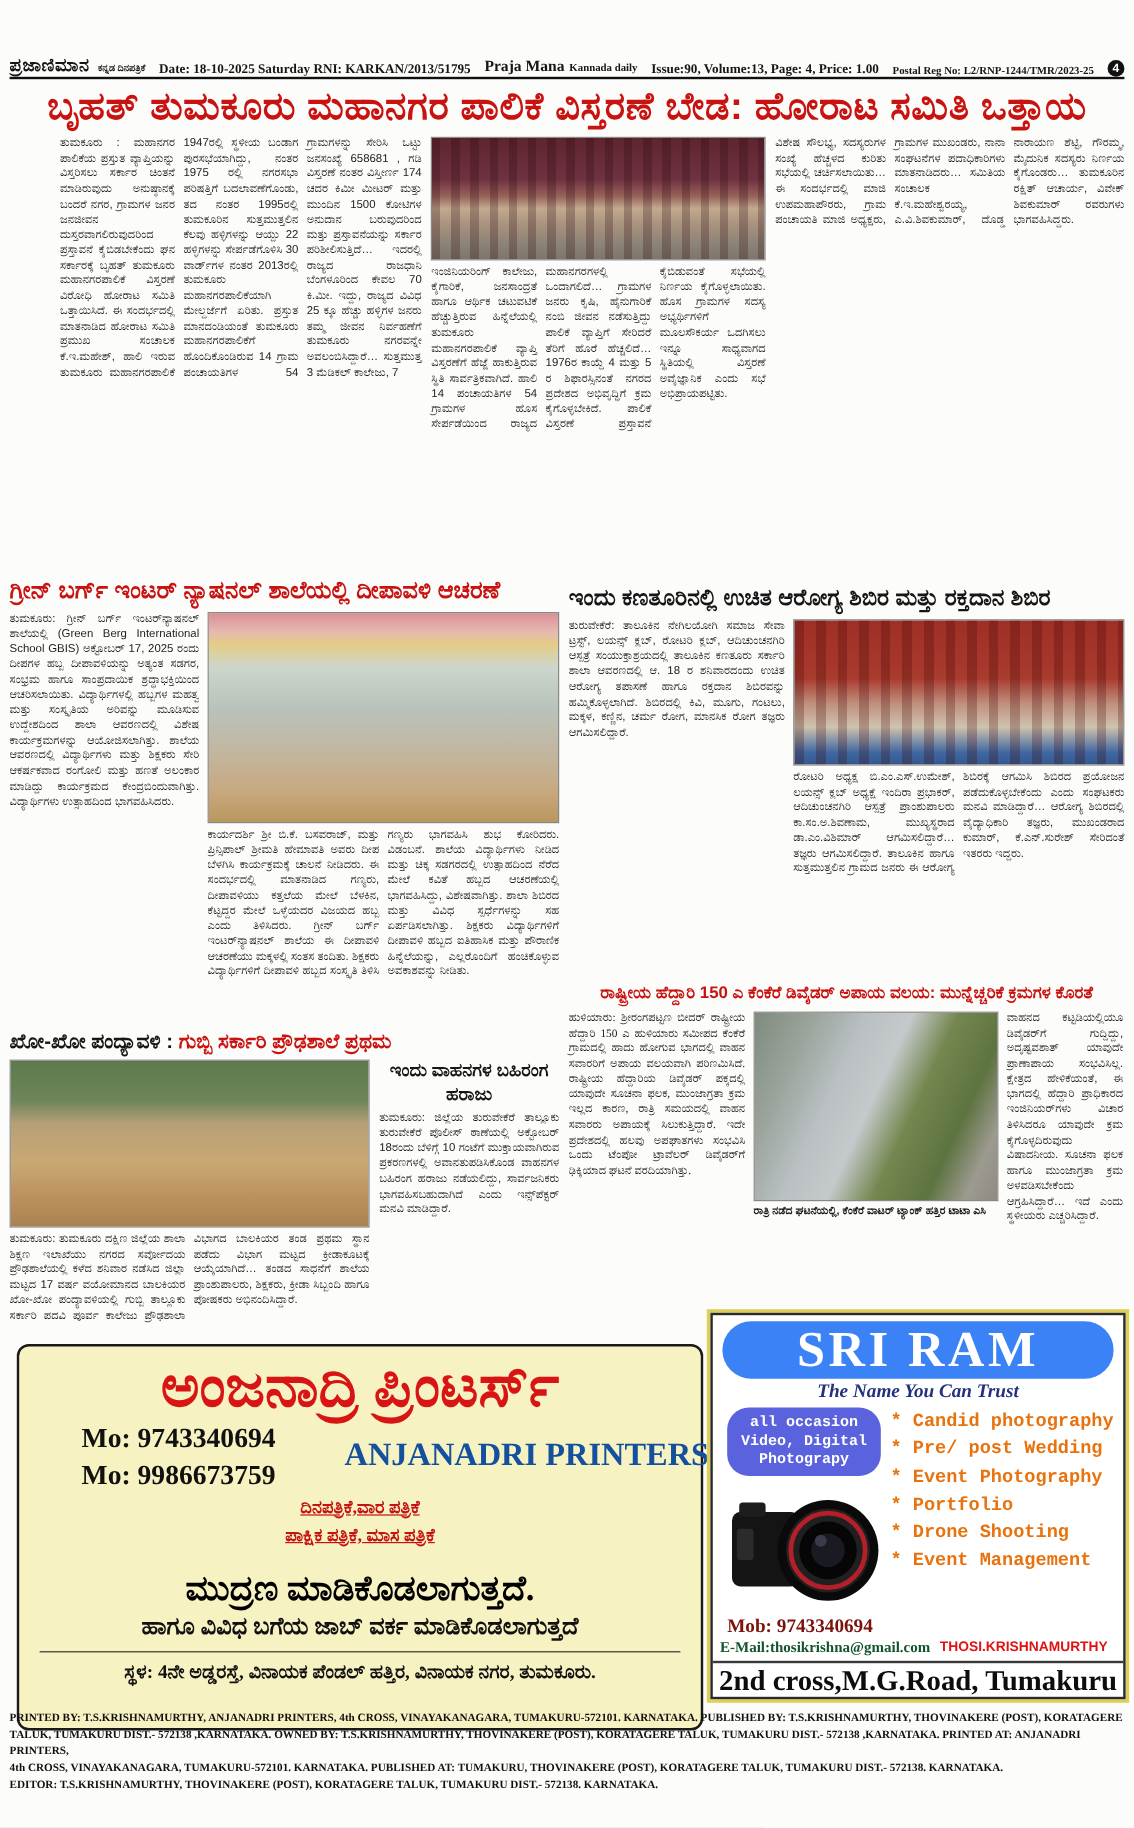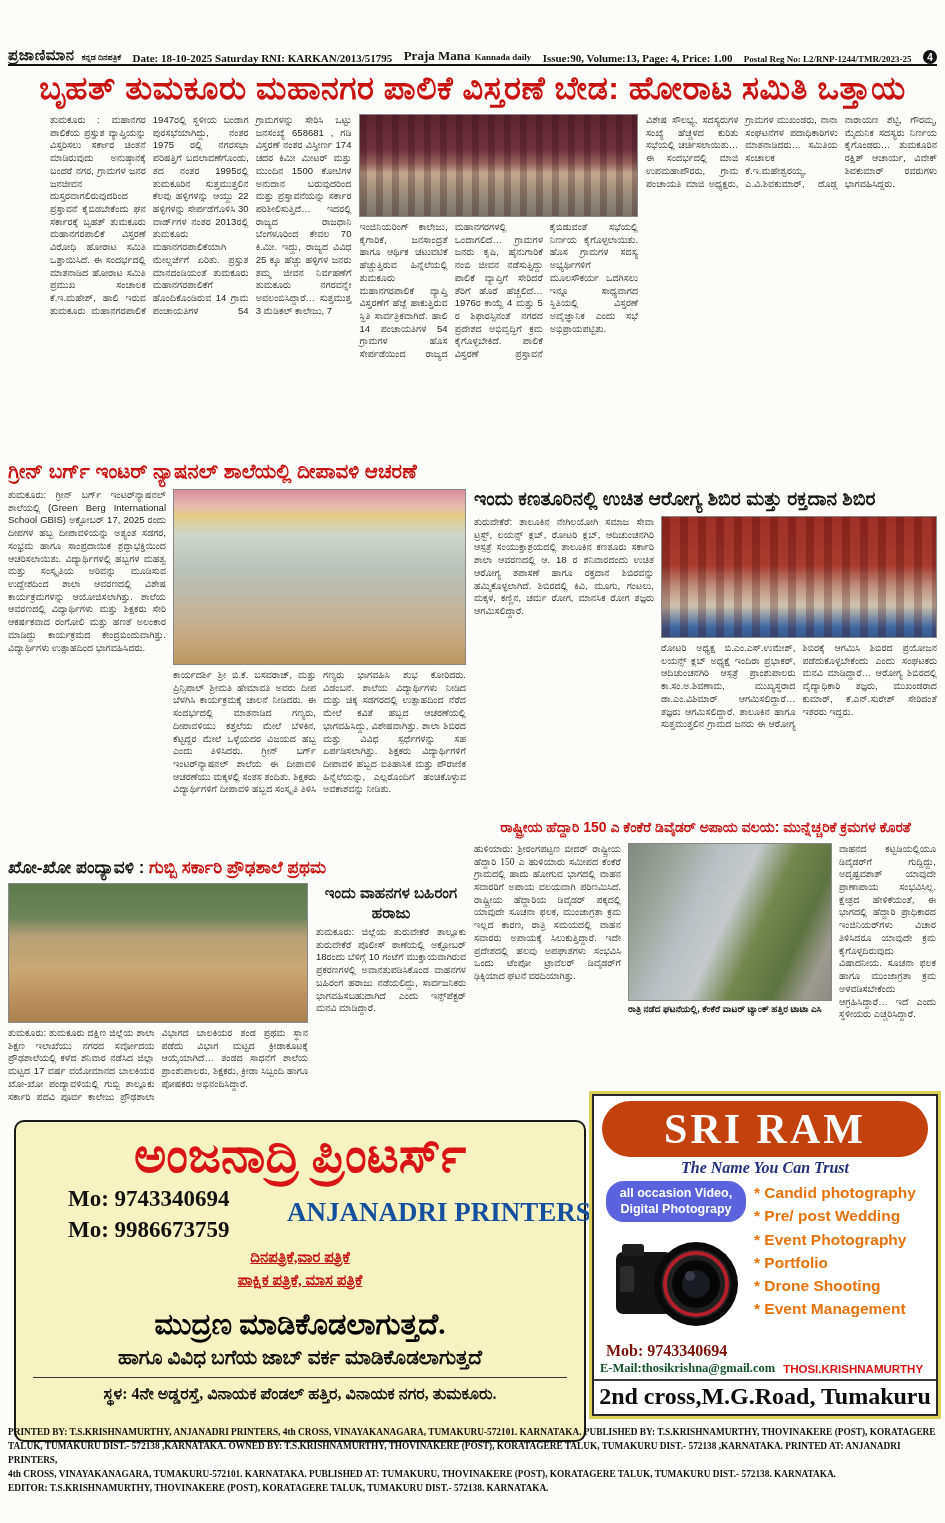--- a/index.html
+++ b/index.html
@@ -33,21 +33,21 @@
   .civic-left{width:316px;height:100%;margin-left:42px;}
   .civic-center{width:292px;display:flex;flex-direction:column;}
   .civic-right{width:305px;height:100%;}
   .photo{width:100%;border:1px solid #888;box-sizing:border-box;}
   .photo-civic{height:103px;
     background:
       repeating-linear-gradient(90deg,rgba(40,5,10,.25) 0 7px,rgba(255,255,255,0) 7px 16px),
       linear-gradient(180deg,#5d2530 0%,#6f3240 34%,#96625a 48%,#c3a98f 58%,#a7927e 72%,#8e8478 86%,#7d756c 100%);}
   .civic-below{margin-top:4px;flex:1;}
   
-  .art-gb{position:absolute;top:460px;left:8px;width:458px;}
+  .art-gb{position:absolute;top:481px;left:8px;width:458px;}
   .gb-head{font-size:20px;font-weight:800;color:#c81310;white-space:nowrap;margin-bottom:6px;}
   .gb-body{display:flex;gap:7px;}
   .gb-col1{width:158px;}
   .gb-right{width:293px;display:flex;flex-direction:column;}
   .photo-gb{height:176px;
     background:
       linear-gradient(180deg,#d98f97 0%,#e7b9b0 9%,#e4cd86 15%,#cdd6cc 26%,#b9c2ba 46%,#c3b59d 68%,#c7a87e 86%,#b9975f 100%);}
   .gb-below{margin-top:4px;}
   
   .art-kho{position:absolute;top:858px;left:8px;width:462px;}
@@ -94,27 +94,27 @@
   .anj-en{flex:1;text-align:center;font-size:27px;font-weight:800;color:#15509e;margin-top:14px;}
   .anj-redline{font-size:15px;font-weight:800;color:#c51212;text-decoration:underline;
                line-height:1.55;text-align:center;}
   .anj-big{font-size:29px;font-weight:800;color:#000000;margin-top:16px;}
   .anj-sub{font-size:20px;font-weight:800;color:#111;margin-top:4px;}
   .anj-div{width:94%;border-top:1.5px solid #333;margin-top:8px;}
   .anj-addr{font-size:16px;font-weight:800;color:#111;margin-top:7px;}
   .ad-sri{position:absolute;top:1094px;left:592px;width:346px;height:322px;box-sizing:border-box;
           background:#fff;border:2px solid #2a2a2a;box-shadow:0 0 0 3px #ddd05a;
           display:flex;flex-direction:column;}
-  .sri-banner{margin:5px 8px 1px;background:#c2410c;border-radius:28px;height:56px;
+  .sri-banner{margin:5px 8px 1px;background:#3b82f6;border-radius:28px;height:56px;
               display:flex;align-items:center;justify-content:center;}
   .sri-name{color:#fff;font-size:42px;font-weight:800;letter-spacing:3px;
             font-family:"Liberation Serif",serif;}
   .sri-tagline{text-align:center;color:#23307e;font-size:16px;font-weight:800;font-style:italic;
                font-family:"Liberation Serif",serif;margin-top:1px;}
-  .sri-row{display:flex;margin-top:4px;padding:0 12px;flex:1;}
+  .sri-row{display:flex;margin-top:4px;padding:0 12px;flex:1;font-family:Liberation Mono, monospace;}
   .sri-leftcol{width:140px;display:flex;flex-direction:column;align-items:center;}
   .sri-pill{background:#5a62dd;border-radius:18px;color:#fff;font-weight:800;font-size:12.5px;
             text-align:center;padding:5px 8px;line-height:1.25;}
   .sri-cam{margin-top:4px;}
   .sri-services{flex:1;padding-left:8px;}
   .sri-service{color:#e8730e;font-size:15.5px;font-weight:800;line-height:1.5;white-space:nowrap;}
   .sri-mob{font-size:16px;font-weight:800;color:#7c120a;font-family:"Liberation Serif",serif;
            padding-left:12px;}
   .sri-mailrow{display:flex;align-items:center;gap:8px;padding:1px 6px 3px 6px;}
   .sri-mail{font-size:12.5px;font-weight:800;color:#14532d;font-family:"Liberation Serif",serif;}

